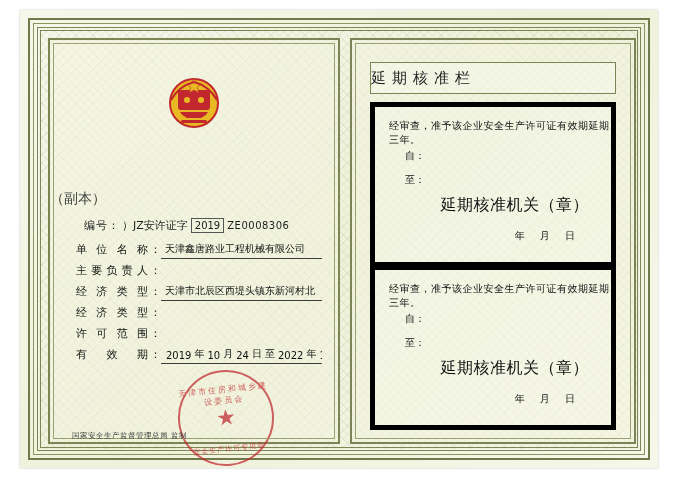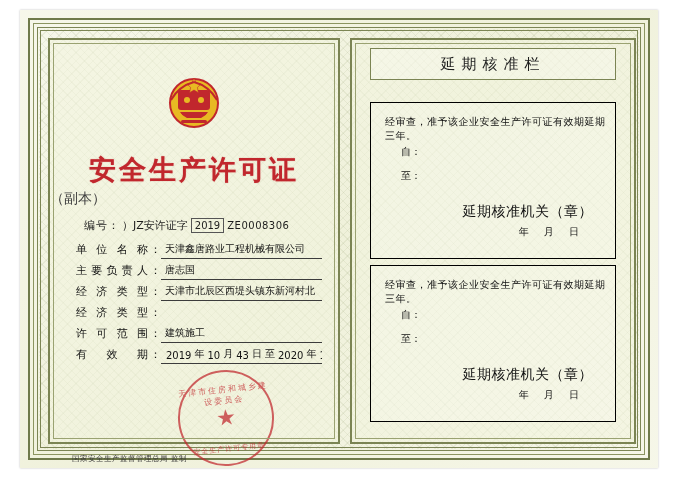--- a/index.html
+++ b/index.html
@@ -239,40 +239,39 @@
   }
   .issue-date .u {
     border-bottom: 1px solid #333;
     padding: 0 3px;
   }
 
   
   .ext-title-box {
     position: absolute;
     left: 18px;
-    top: 8px;
+    top: 22px;
     right: 18px;
     height: 30px;
     border: 1px solid #7b8453;
     display: flex;
     align-items: center;
-    justify-content: center;
     background: rgba(255,255,255,0.25);
   }
   .ext-title {
     font-family: "DejaVu Sans", sans-serif;
     font-size: 15px;
     letter-spacing: 6px;
     color: #1d1d1d;
   }
   .ext-block {
     position: absolute;
     left: 18px;
     right: 18px;
-    border: 1px solid #000000;
+    border: 5px solid #000000;
     background: rgba(255,255,255,0.18);
   }
   .ext-block-1 { top: 62px; height: 155px; }
   .ext-block-2 { top: 225px; height: 155px; }
   .ext-note {
     position: absolute;
     left: 14px;
     top: 12px;
     font-family: "DejaVu Sans", sans-serif;
     font-size: 10px;
@@ -291,41 +290,41 @@
     position: absolute;
     left: 30px;
     top: 66px;
     font-family: "DejaVu Sans", sans-serif;
     font-size: 10px;
     color: #111;
   }
   .ext-authority {
     position: absolute;
     right: 22px;
-    top: 100px;
-    font-family: "DejaVu Sans", sans-serif;
-    font-size: 14px;
+    top: 88px;
+    font-family: "DejaVu Sans", sans-serif;
+    font-size: 16px;
     color: #111;
     letter-spacing: 0.5px;
   }
   .ext-date {
     position: absolute;
     right: 30px;
     top: 122px;
     font-family: "DejaVu Sans", sans-serif;
     font-size: 10px;
     color: #111;
     letter-spacing: 6px;
   }
 
   
   .footer {
     position: absolute;
     left: 36px;
-    bottom: 4px;
+    bottom: 27px;
     font-family: "DejaVu Sans", sans-serif;
     font-size: 7.5px;
     color: #3a3a3a;
     letter-spacing: 0.5px;
     padding-left: 16px;
   }
 </style>
 </head>
 <body>
 
@@ -348,68 +347,65 @@
           <path d="M23 46 h28 l-4 6 h-20 z" fill="#c1272d"></path>
           <path d="M37 12 l2.2 5.2 L44 18 l-3.6 3.4 1 5.3 L37 24 l-4.4 2.7 1-5.3 L30 18 l4.8-0.8 z" fill="#e8b923" stroke="#c1272d" stroke-width="0.6"></path>
           <path d="M14 34 q8 -14 23 -18" fill="none" stroke="#c1272d" stroke-width="2"></path>
           <path d="M60 34 q-8 -14 -23 -18" fill="none" stroke="#c1272d" stroke-width="2"></path>
           <path d="M16 38 q6 14 21 18" fill="none" stroke="#e8b923" stroke-width="2"></path>
           <path d="M58 38 q-6 14 -21 18" fill="none" stroke="#e8b923" stroke-width="2"></path>
           <rect x="24" y="54" width="26" height="3" rx="1.5" fill="#c1272d"></rect>
         </svg>
       </div>
 
-      <div class="cert-title">安全生产许可证</div>
       <div class="cert-subtitle">（副本）</div>
 
       <div class="number-row">
         <span class="lbl">编号：</span>
         <span class="paren">）</span>
         <span class="province">JZ安许证字</span>
         <span class="boxed">2019</span>
         <span class="serial">ZE0008306</span>
       </div>
 
       <div class="fields">
         <div class="field">
           <span class="flabel">单位名称</span>
           <span class="colon">：</span>
           <span class="fvalue">天津鑫唐路业工程机械有限公司</span>
         </div>
         <div class="field">
           <span class="flabel">主要负责人</span>
           <span class="colon">：</span>
-          <span class="fvalue">唐志国</span>
         </div>
         <div class="field">
           <span class="flabel">经济类型</span>
           <span class="colon">：</span>
           <span class="fvalue">天津市北辰区西堤头镇东新河村北</span>
         </div>
         <div class="field">
           <span class="flabel">经济类型</span>
           <span class="colon">：</span>
         </div>
         <div class="field">
           <span class="flabel">许可范围</span>
           <span class="colon">：</span>
-          <span class="fvalue">建筑施工</span>
         </div>
         <div class="field validity">
           <span class="flabel">有效期</span>
           <span class="colon">：</span>
           <span class="fvalue">
             <span class="seg">2019</span>
             <span class="seg">年</span>
             <span class="seg">10</span>
             <span class="seg">月</span>
-            <span class="seg">43</span>
+            <span class="seg">24</span>
             <span class="seg">日</span>
             <span class="seg">至</span>
-            <span class="seg">2020</span>
+            <span class="seg">2022</span>
             <span class="seg">年</span>
             <span class="seg">10</span>
 
           </span>
         </div>
       </div>
 
 
       <div class="seal">
         <div class="seal-text">天津市住房和城乡建设委员会</div>

